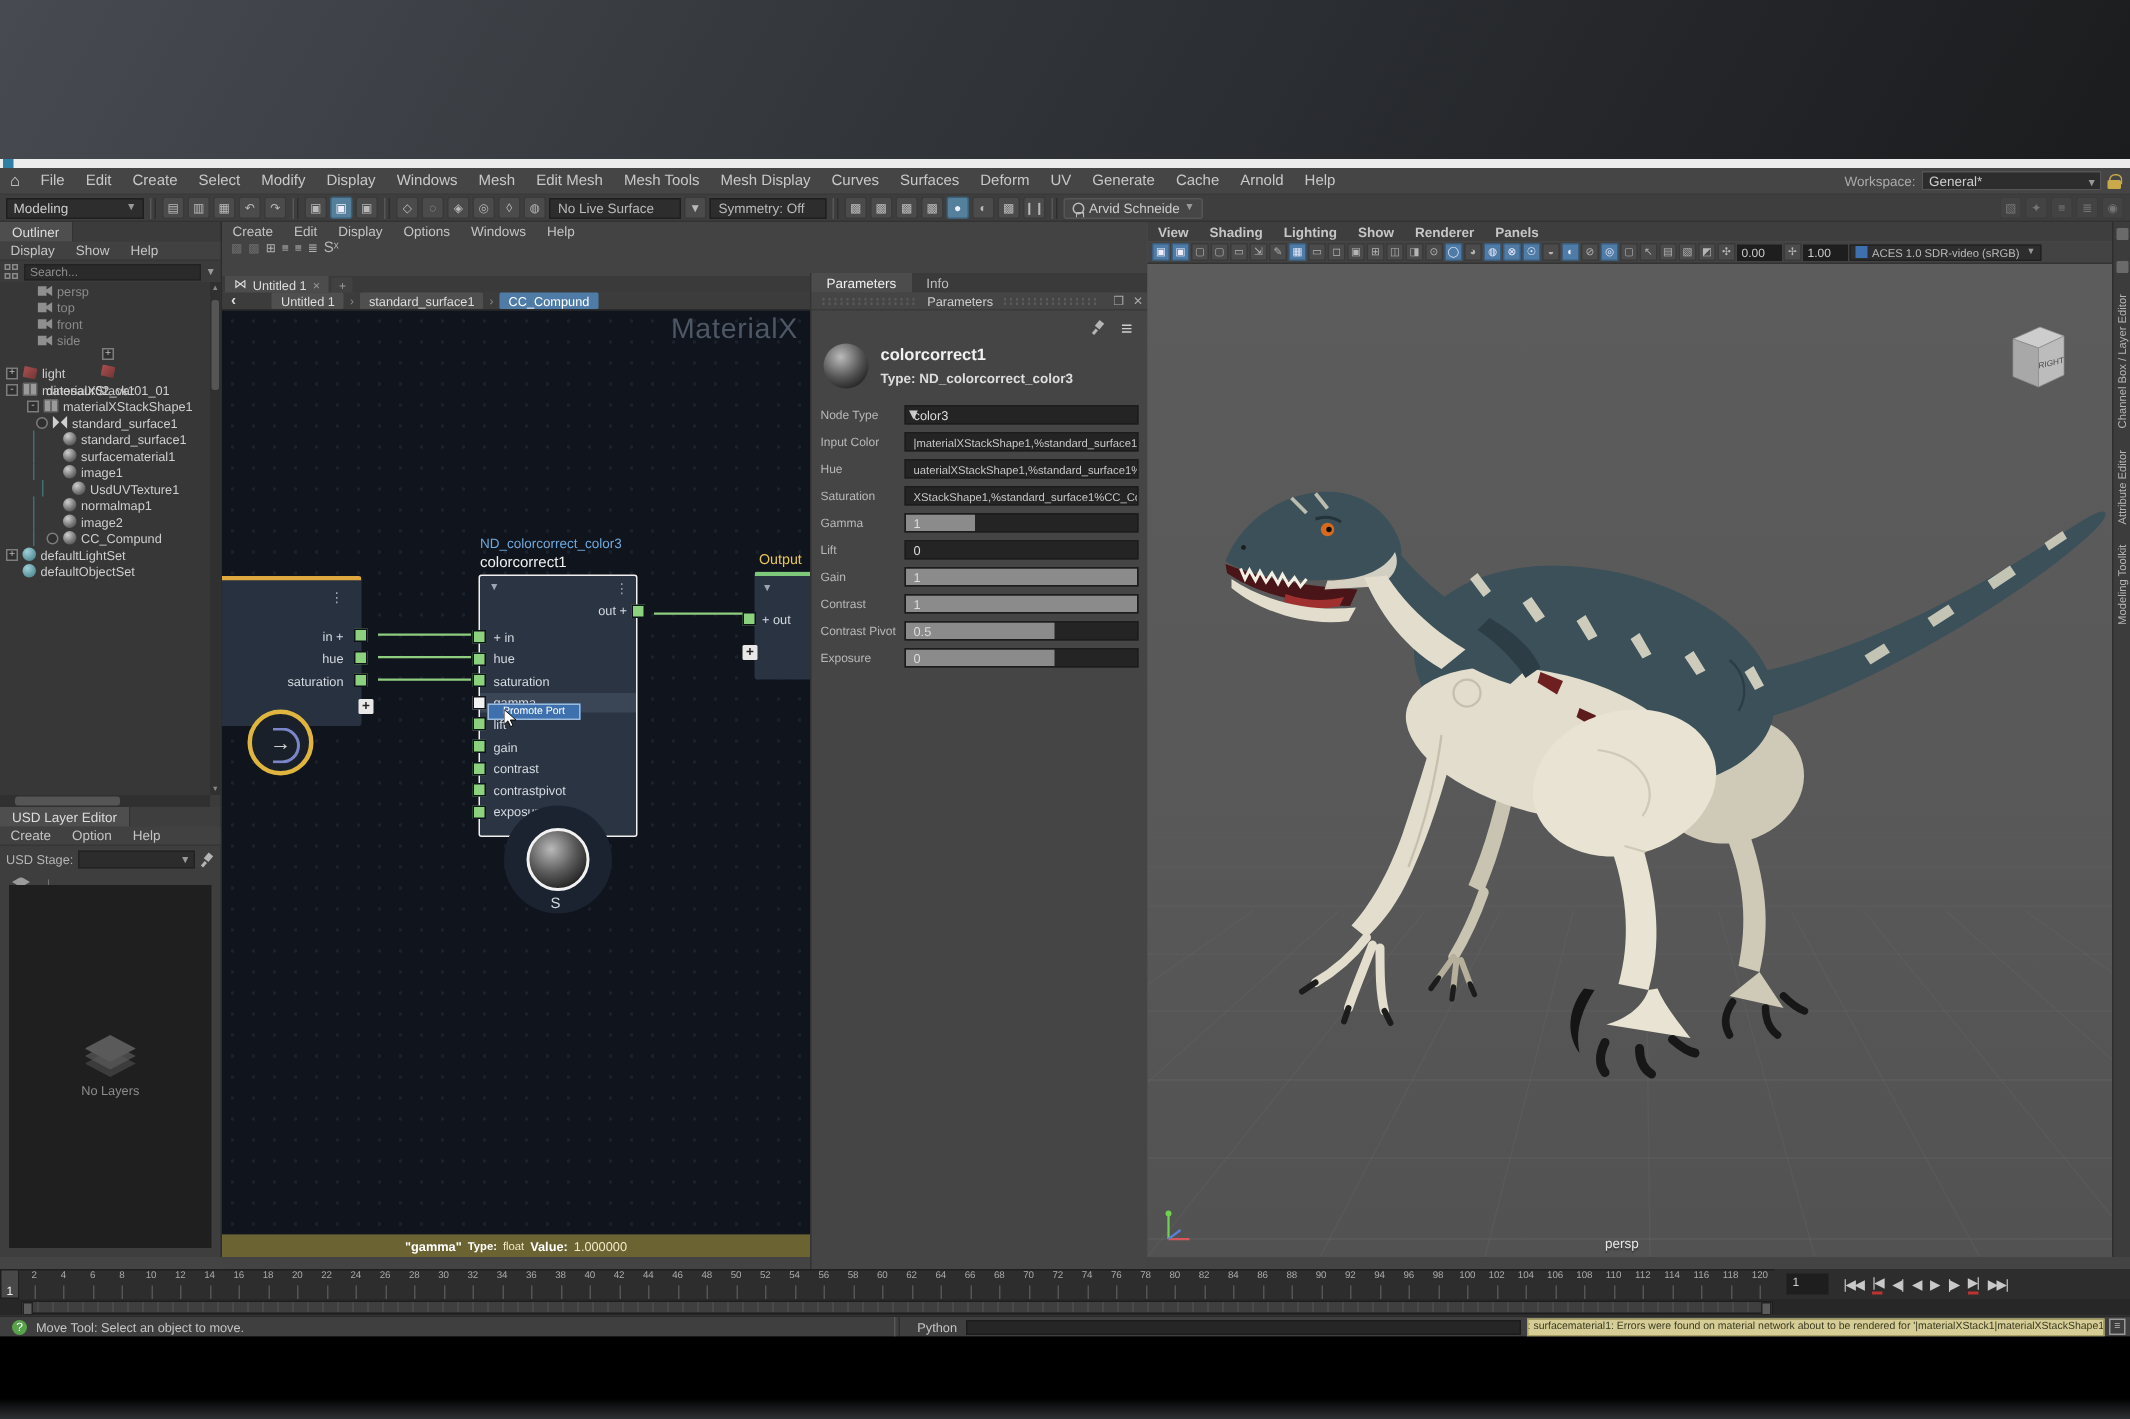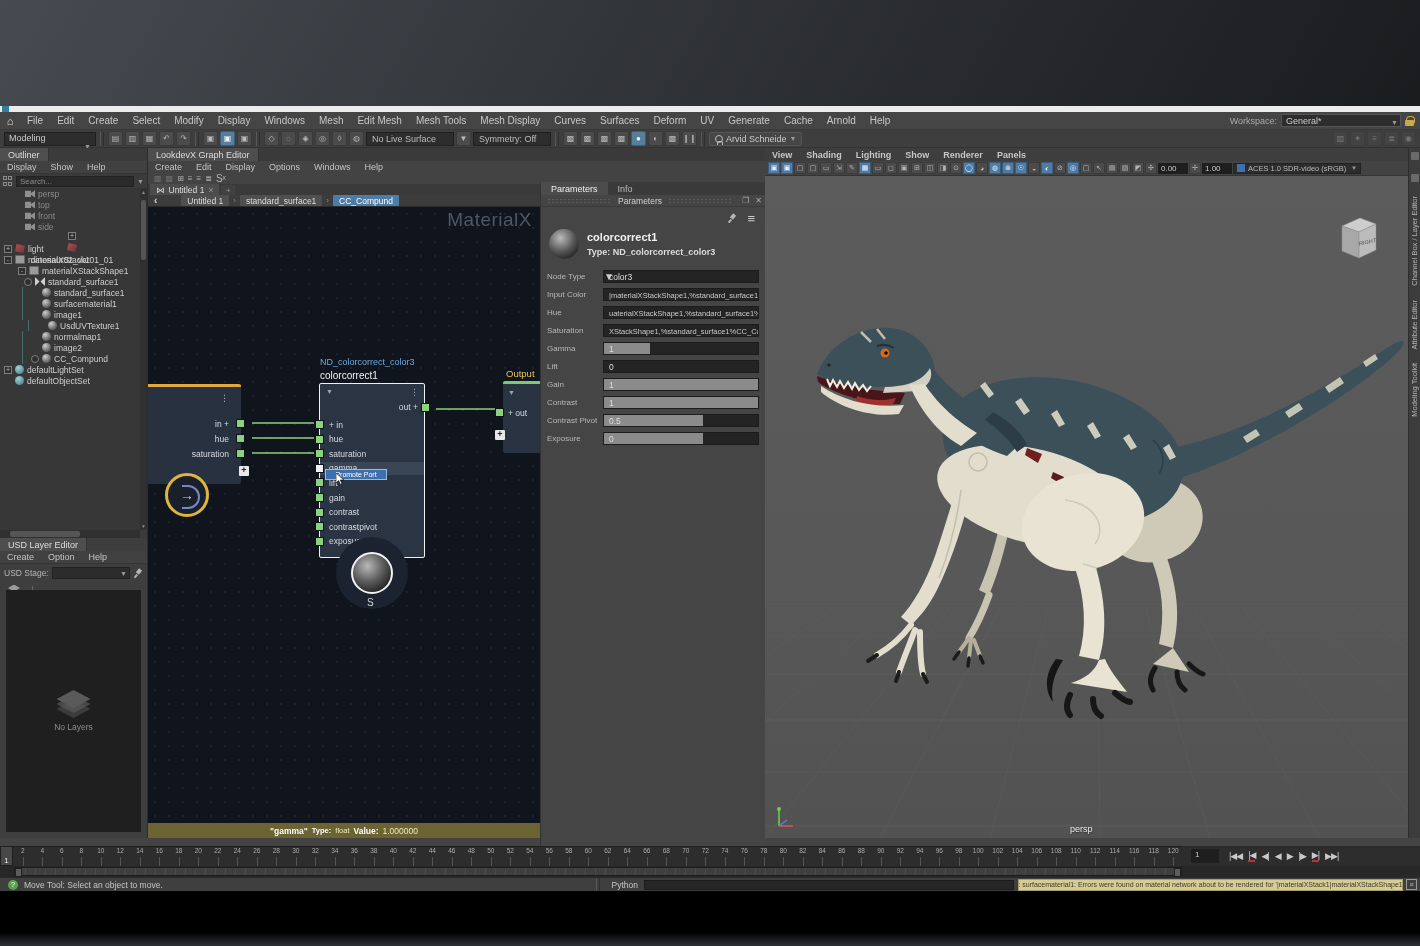--- a/index.html
+++ b/index.html
@@ -26,21 +26,21 @@
   #menubar .ws-label { color:#aaa; font-size:9px; }
   #menubar .ws-field { width:120px; height:13px; background:#2d2d2d; border:1px solid #555; color:#ccc; font-size:9px; padding:0 4px; line-height:12px; position:relative; }
   #menubar .ws-field .dd { position:absolute; right:2px; top:2px; color:#999; font-size:7px; }
   .lock { width:9px; height:10px; position:relative; }
   .lock:before { content:""; position:absolute; left:1px; top:0; width:7px; height:6px; border:1.5px solid #c9a94a; border-bottom:none; border-radius:4px 4px 0 0; }
   .lock:after { content:""; position:absolute; left:0; top:4px; width:9px; height:6px; background:#c9a94a; border-radius:1px; }
 
   
   #statusline { left:0; top:18px; width:1420px; height:18px; background:#3e3e3e; display:flex; align-items:center; gap:2px; padding:0 4px; border-bottom:1px solid #333; }
   .sl-sep { width:4px; height:14px; border-left:1px solid #575757; border-right:1px solid #2e2e2e; margin:0 2px; }
-  .mode-dd { width:92px; height:14px; background:#2d2d2d; border:1px solid #1f1f1f; display:flex; align-items:flex-start; font-size:9px; color:#ccc; padding:0 4px;flex-direction:column; }
+  .mode-dd { width:92px; height:14px; background:#2d2d2d; border:1px solid #1f1f1f; display:flex; align-items:center; font-size:9px; color:#ccc; padding:0 4px; }
   .mode-dd .dd { margin-left:auto; font-size:7px; color:#999; }
   .tbico { width:15px; height:15px; background:#4b4b4b; border:1px solid #3a3a3a; border-radius:2px; display:flex; align-items:center; justify-content:center; font-size:8px; color:#b9b9b9; }
   .tbico.on { background:#54809c; color:#eef; border-color:#3c5f77; }
   .tbico.dim { opacity:.45; }
   .sl-field { height:14px; background:#2d2d2d; border:1px solid #1f1f1f; color:#bbb; font-size:9px; display:flex; align-items:center; padding:0 5px; }
   .account { display:flex; align-items:center; gap:3px; font-size:9px; color:#ccc; border:1px solid #555; border-radius:2px; height:14px; padding:0 5px; background:#464646; }
   .acct-ico { width:8px; height:8px; border-radius:50%; border:1px solid #bbb; position:relative; }
   .acct-ico:after { content:""; position:absolute; left:1px; top:5px; width:4px; height:3px; border:1px solid #bbb; border-radius:2px 2px 0 0; border-bottom:none; }
 
   
@@ -431,23 +431,20 @@
             <i></i>
             <i></i>
             <i></i>
           </span>
         <span class="lbl">No Layers</span>
       </div>
     </div>
 
     <div id="lookdev" class="abs">
       <div id="ld-chrome">
-        <div id="ld-title-row">
-            <span class="panel-tab">LookdevX Graph Editor</span>
-          </div>
         <div id="ld-menus">
             <span style="padding: 0px 7px;">Create</span>
             <span style="padding: 0px 7px;">Edit</span>
             <span style="padding: 0px 7px;">Display</span>
             <span style="padding: 0px 7px;">Options</span>
             <span style="padding: 0px 7px;">Windows</span>
             <span style="padding: 0px 7px;">Help</span>
           </div>
         <div id="ld-tools">
           <span class="ld-ico" style="opacity:.35">▩</span>

